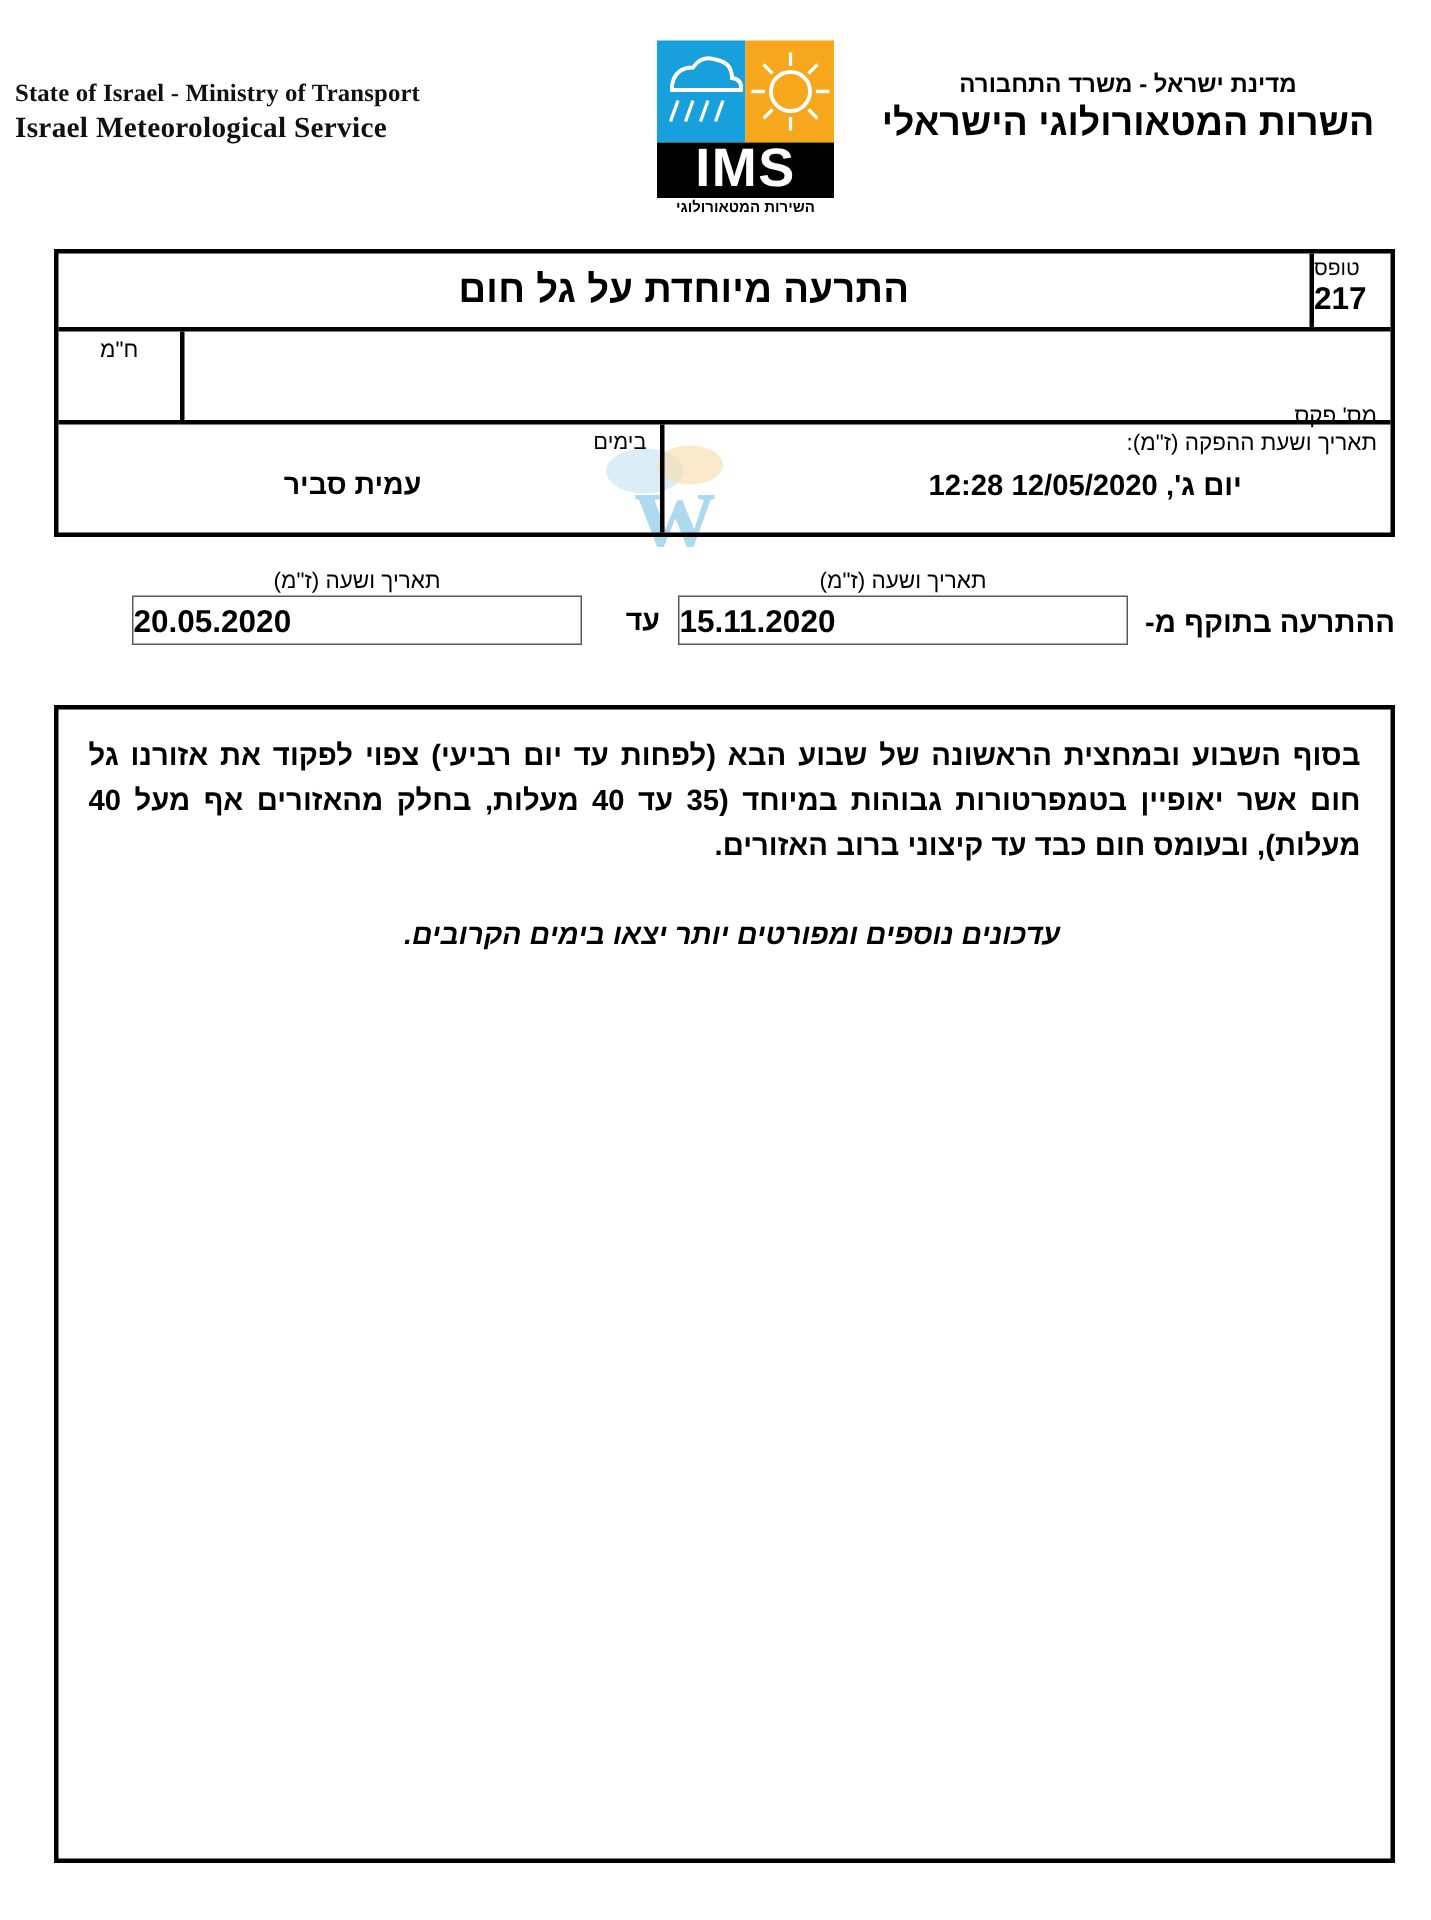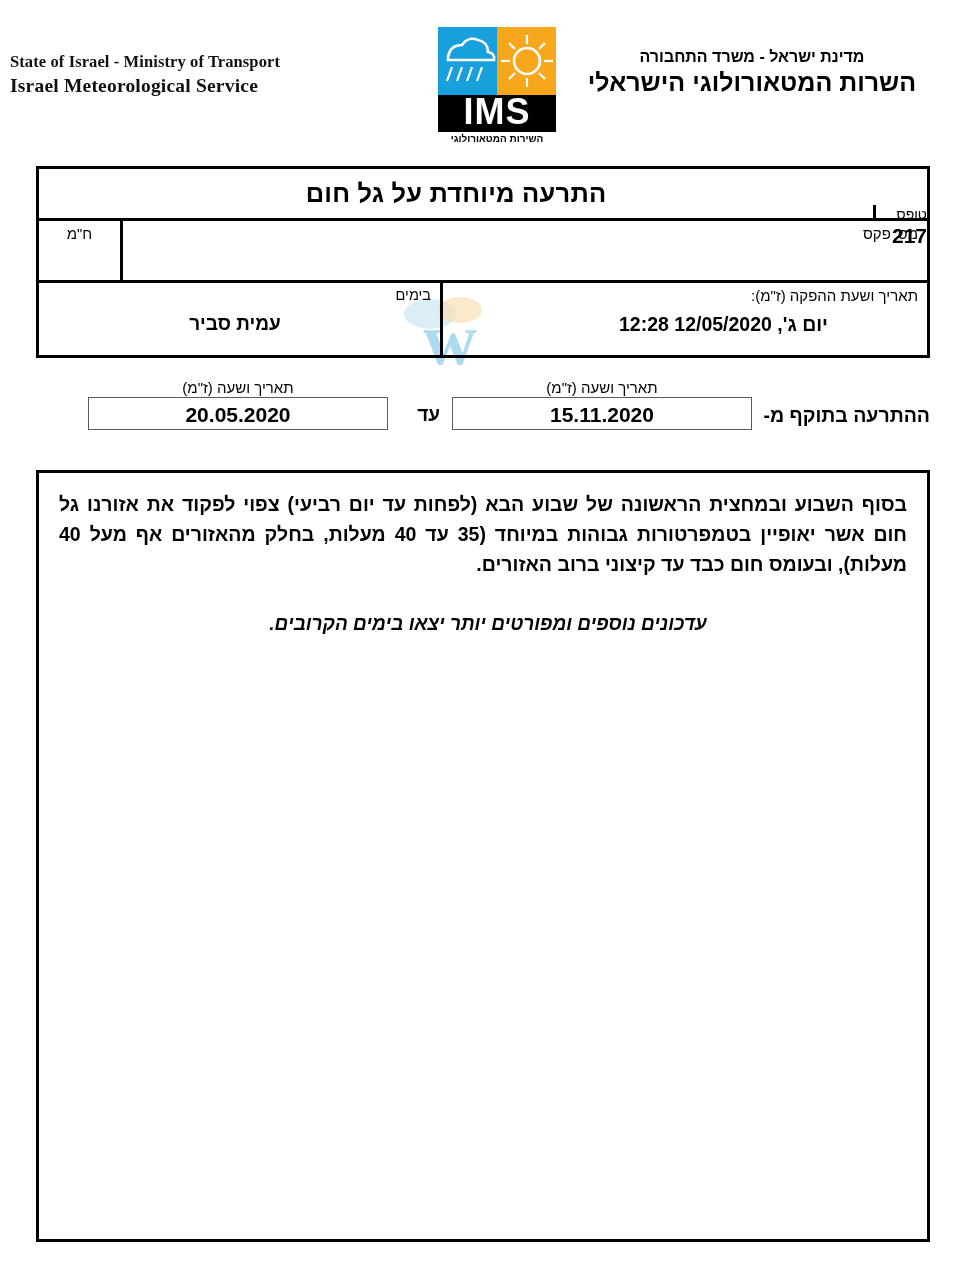--- a/index.html
+++ b/index.html
@@ -151,42 +151,42 @@
   .cell {
     box-sizing: border-box;
     position: relative;
     direction: rtl;
   }
 
   
   #cell-form-no {
     width: 54px;
     border-left: 3px solid #000;
-    text-align: right;
+    text-align: left;
     padding-top: 1px;
-    margin-top: 36px;
   }
   #form-no-label { font-size: 14px; line-height: 17px; }
   #form-no-value { font-size: 21px; font-weight: bold; line-height: 25px; }
   #cell-title {
     flex: 1;
     display: flex;
     align-items: center;
     justify-content: center;
   }
   #doc-title {
     font-size: 25.5px;
     font-weight: bold;
     letter-spacing: 0.2px;
   }
 
   
   #cell-fax {
     flex: 1;
     padding: 4px 9px 10px 0;
+    margin-top: 44px;
   }
   #fax-label { font-size: 15px; }
   #cell-hm {
     width: 84px;
     border-right: 3px solid #000;
     text-align: center;
     padding-top: 4px;
   }
   #hm-label { font-size: 15px; }
 
@@ -242,21 +242,21 @@
   #date-to-group   { right: 542px; width: 300px; }
   .date-caption {
     text-align: center;
     font-size: 15px;
     line-height: 19px;
   }
   .date-box {
     border: 1px solid #5a5a5a;
     height: 33px;
     line-height: 33px;
-    text-align: center;
+    text-align: left;
     font-size: 21px;
     font-weight: bold;
     background: transparent;
     box-sizing: border-box;
   }
   #until-label {
     position: absolute;
     right: 490px;
     top: 26px;
     font-size: 19px;

